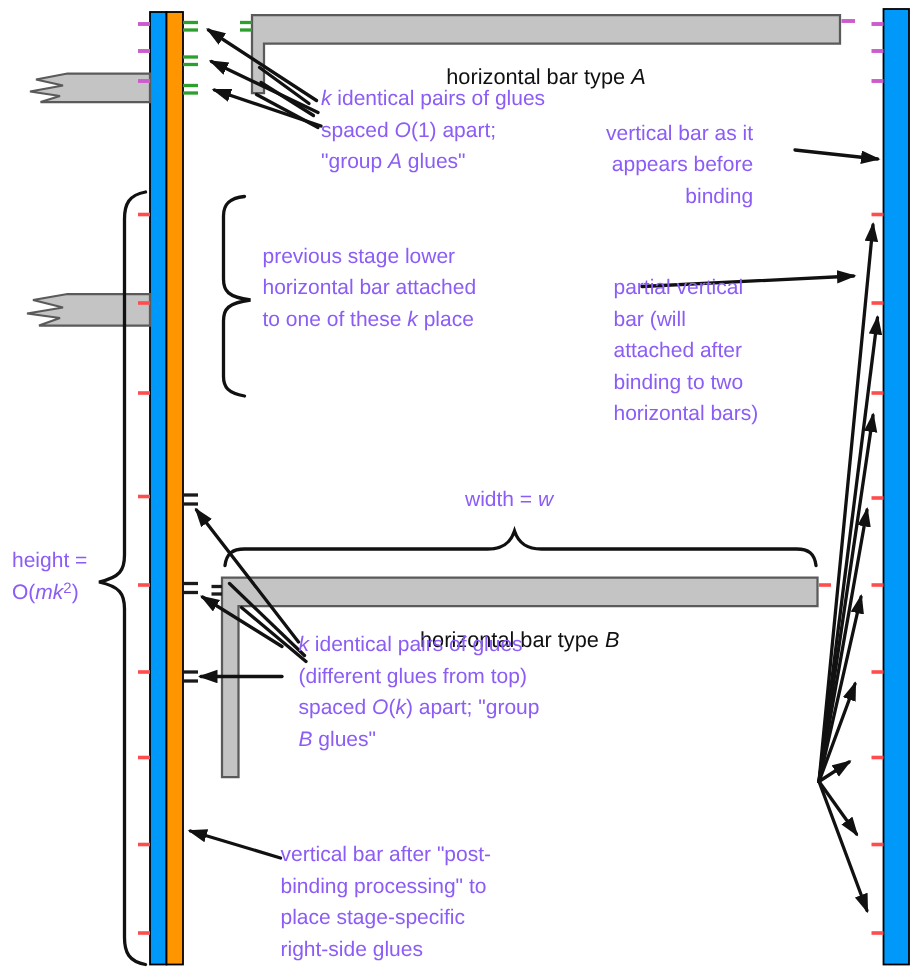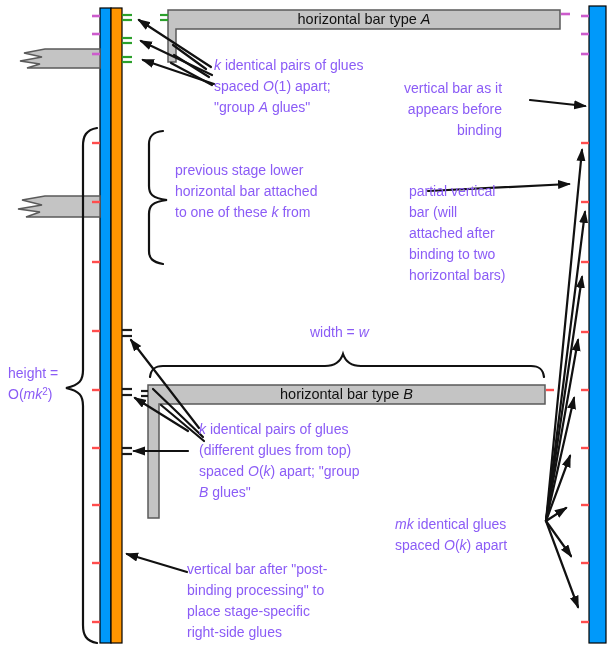--- a/index.html
+++ b/index.html
@@ -1,21 +1,21 @@
 <!DOCTYPE html>
 <html style="--c-blue: #0099fa; --c-orange: #ff9500; --c-gray: #c4c4c4; --c-grayBorder: #5a5a5a; --c-green: #2ca02c; --c-magenta: #cc5ccc; --c-red: #ff4d4d; --c-black: #1a1a1a;"><head>
 <meta charset="utf-8">
 <style>
   html,body{margin:0;padding:0;background:#fff;}
   #stage{position:relative;width:610px;height:650px;background:#fff;overflow:hidden;
          font-family:"Liberation Sans",sans-serif;}
   #diagram-svg{position:absolute;left:0;top:0;}
   .label{position:absolute;font-size:14px;line-height:21px;color:#8b5cf6;white-space:pre-line;}
   .bar-title{position:absolute;display:flex;align-items:center;justify-content:center;
-             font-size:14.5px;line-height:1;color:#111;white-space:pre;}
+             font-size:14.5px;line-height:1;color:#111;white-space:pre;margin-top:33px;}
   .sup{font-size:10px;vertical-align:4px;line-height:0;}
   i{font-style:italic;}
   
   .bar-gray{fill:var(--c-gray);stroke:var(--c-grayBorder);stroke-width:1.5;}
   .vbar-blue{fill:var(--c-blue);stroke:#000;stroke-width:1.2;}
   .vbar-orange{fill:var(--c-orange);stroke:#000;stroke-width:1.2;}
   .brace{fill:none;stroke:#111;stroke-width:2.2;stroke-linecap:round;}
   .arrow{stroke:#111;stroke-width:2.2;fill:none;stroke-linecap:round;}
   .leader{stroke:#111;stroke-width:2.2;fill:none;stroke-linecap:round;}
   .tick-magenta{stroke:var(--c-magenta);stroke-width:2.6;}
@@ -156,32 +156,30 @@
   <div class="bar-title" style="left:148px;top:385px;width:397px;height:19px;"><span>horizontal bar type </span><i>B</i></div>
 
   <div class="label" style="left:214px;top:55px;"><i>k</i><span> identical pairs of glues
 spaced </span><i>O</i><span>(1) apart;
 "group </span><i>A</i><span> glues"</span></div>
   <div class="label" style="left:404px;top:78px;text-align:right;"><span>vertical bar as it
 appears before
 binding</span></div>
   <div class="label" style="left:175px;top:160px;"><span>previous stage lower
 horizontal bar attached
-to one of these </span><i>k</i><span> from</span></div>
+to one of these </span><i>k</i><span> place</span></div>
   <div class="label" style="left:409px;top:181px;"><span>partial vertical
 bar (will
 attached after
 binding to two
 horizontal bars)</span></div>
   <div class="label" style="left:310px;top:322px;"><span>width = </span><i>w</i></div>
   <div class="label" style="left:199px;top:419px;"><i>k</i><span> identical pairs of glues
 (different glues from top)
 spaced </span><i>O</i><span>(</span><i>k</i><span>) apart; "group
 </span><i>B</i><span> glues"</span></div>
   <div class="label" style="left:8px;top:363px;"><span>height =
 O(</span><i>mk</i><span class="sup">2</span><span>)</span></div>
-  <div class="label" style="left:395px;top:514px;"><i>mk</i><span> identical glues
-spaced </span><i>O</i><span>(</span><i>k</i><span>) apart</span></div>
   <div class="label" style="left:187px;top:559px;"><span>vertical bar after "post-
 binding processing" to
 place stage-specific
 right-side glues</span></div>
 </div>
 
 </body></html>

